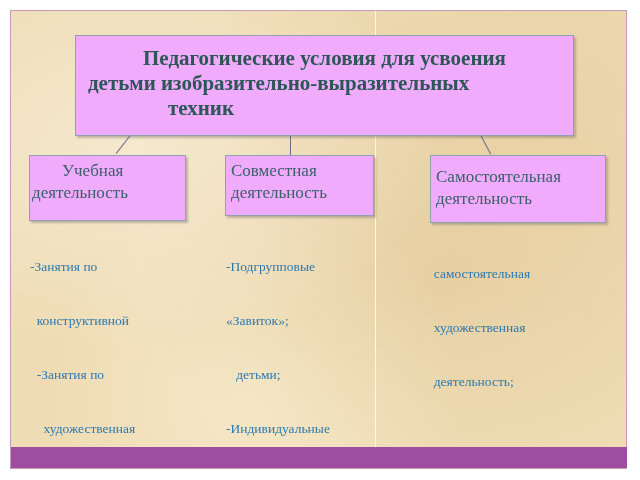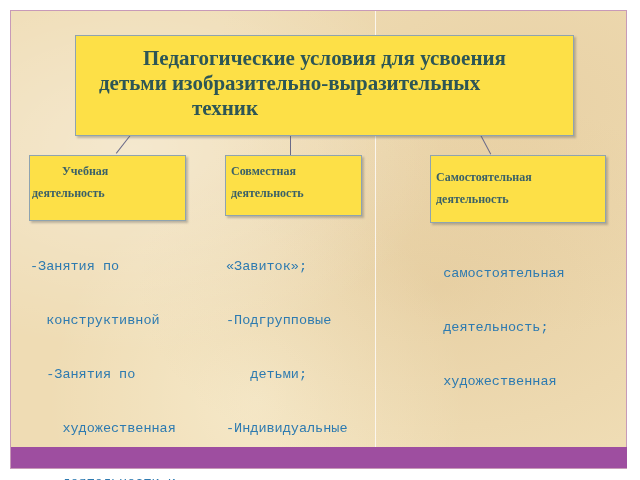--- a/index.html
+++ b/index.html
@@ -20,44 +20,44 @@
     }
     .divider {
       position: absolute; left: 375px; top: 11px; width: 1px; height: 436px;
       background: #fbf6ee;
     }
     .bottom-bar {
       position: absolute; left: 11px; top: 447px; width: 616px; height: 21px;
       background: #9e4ea0;
     }
     .box {
-      position: absolute; background: #fde047; border: 1px solid #8ea3b0;
+      position: absolute; background: #f0abfc; border: 1px solid #8ea3b0;
       box-shadow: 2px 2px 2px rgba(90,90,90,0.35); box-sizing: border-box;
       color: #2f5a5a;
     }
     .title-box {
       left: 75px; top: 35px; width: 499px; height: 101px;
       text-align: center; font-weight: bold; font-size: 21px; line-height: 25px;
       padding-top: 10px; color: #2d5656;
     }
     .title-box .line { display: block; }
-    .title-box .l2 { text-align: left; padding-left: 23px; }
-    .title-box .l3 { text-align: left; padding-left: 116px; }
-    .sub-box { font-size: 12px; line-height: 22px; color: #3a6068; font-weight: bold; }
+    .title-box .l2 { text-align: left; padding-left: 12px; }
+    .title-box .l3 { text-align: left; padding-left: 92px; }
+    .sub-box { font-size: 17px; line-height: 22px; color: #3a6068; }
     .sub-left { left: 29px; top: 155px; width: 157px; height: 66px; padding: 4px 0 0 2px; }
     .sub-left .l1 { padding-left: 30px; display: block; }
-    .sub-mid { left: 225px; top: 155px; width: 137px; height: 61px; padding: 4px 0 0 5px; }
+    .sub-mid { left: 225px; top: 155px; width: 149px; height: 61px; padding: 4px 0 0 5px; }
     .sub-right { left: 430px; top: 155px; width: 176px; height: 68px; padding: 10px 0 0 5px; }
     .sub-box .line { display: block; }
     .connector { position: absolute; background: #6a6a88; transform-origin: 0 0; }
     .list {
       position: absolute; color: #2d7ab0; font-size: 13.5px; line-height: 18px;
       white-space: pre;
     }
-    .list .item { display: block; font-family: Liberation Mono, monospace; }
+    .list .item { display: block; }
     .list-left { left: 30px; top: 222px; }
     .list-mid { left: 226px; top: 222px; }
     .list-right { left: 427px; top: 229px; }
   </style>
 </head>
 <body>
 
 <div class="frame"></div>
 <div class="divider"></div>
 <div class="bottom-bar"></div>
@@ -95,27 +95,27 @@
   <span class="item">    деятельности и</span>
   
   
   
   
   
   
 </div>
 
 <div class="list list-mid">
+  <span class="item">-Подгрупповые</span>
   <span class="item">«Завиток»;</span>
-  <span class="item">-Подгрупповые</span>
   <span class="item">   детьми;</span>
   <span class="item">-Индивидуальные</span>
   
   
 </div>
 
 <div class="list list-right">
   <span class="item">  самостоятельная</span>
+  <span class="item">  художественная</span>
   <span class="item">  деятельность;</span>
-  <span class="item">  художественная</span>
   
   
 </div>
 
 </body></html>

